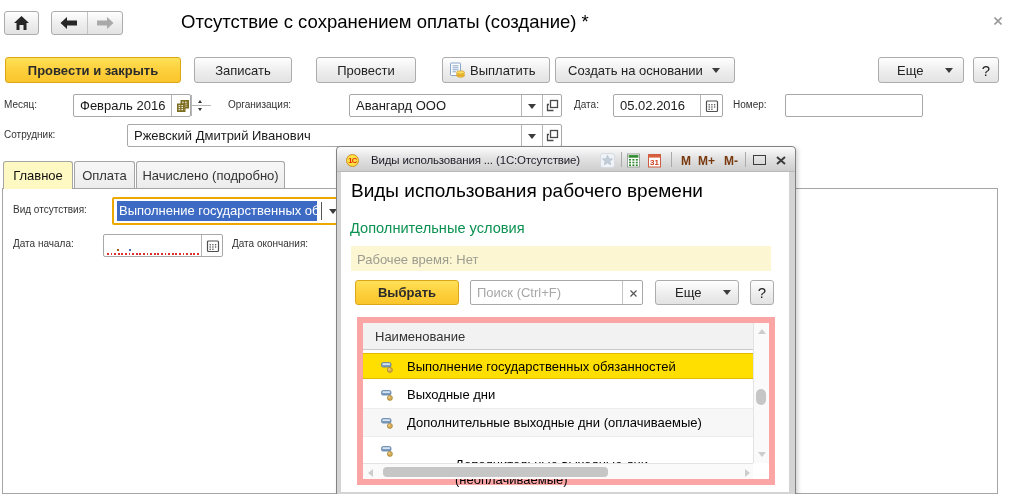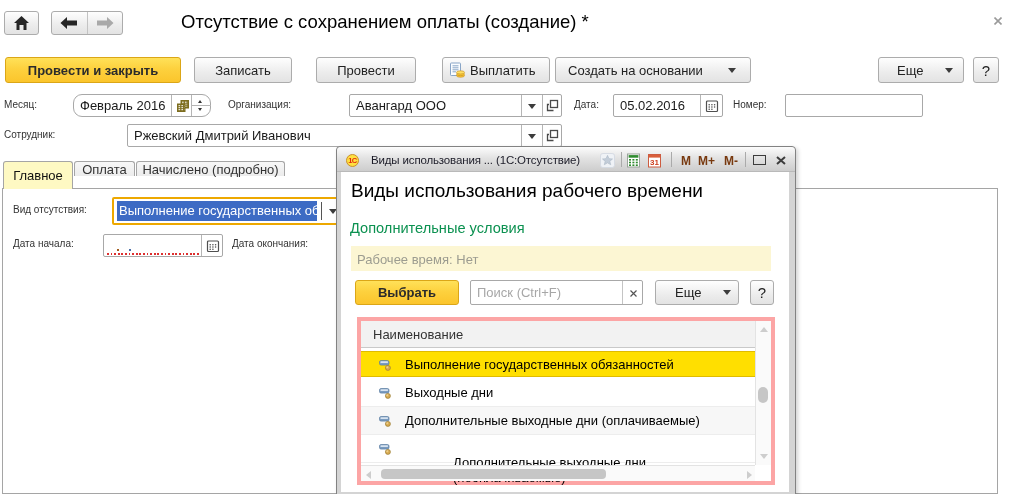--- a/index.html
+++ b/index.html
@@ -7,21 +7,21 @@
 .lbl { position:absolute; font-size:10px; color:#333; white-space:nowrap; }
 .btn { position:absolute; height:26px; border:1px solid #acacac; border-radius:3px;
   background:linear-gradient(#fefefe,#ececec 60%,#e3e3e3); font-size:13px; color:#222;
   display:flex; align-items:center; justify-content:center; white-space:nowrap; }
 .ybtn { background:linear-gradient(#ffe159,#fdd13e 45%,#fbc52c); border-color:#dba617; font-weight:bold; color:#2b2b2b; }
 .fld { position:absolute; height:23px; border:1px solid #a8a8a8; border-radius:2px; background:#fff;
   font-size:13px; color:#1a1a1a; }
 .ftxt { position:absolute; left:6px; top:3px; font-size:13px; color:#1a1a1a; white-space:nowrap; }
 .darr { width:0; height:0; border-left:4.5px solid transparent; border-right:4.5px solid transparent; border-top:5px solid #3c3c3c; }
 .sep { position:absolute; top:0; bottom:0; width:1px; background:#b5b5b5; }
-.tab { position:absolute; top:161px; height:15px; border:1px solid #a5a5a5; border-bottom:none;
+.tab { position:absolute; top:161px; height:27px; border:1px solid #a5a5a5; border-bottom:none;
   border-radius:3px 3px 0 0; font-size:13px; color:#333; display:flex; align-items:center; justify-content:center;
   background:linear-gradient(#f7f7f7,#ececec); }
 .tab.active { background:#fef9c3; height:28px; z-index:2; color:#111; }
 .scroll-thumb { position:absolute; background:#c6c6c6; border-radius:4px; }
 </style></head><body>
 
 <div class="btn" style="left:4px;top:11px;width:35px;height:24px;">
   <svg width="17" height="16" viewBox="0 0 17 16">
       <path d="M8.5 1 L16 8 H13.5 V15 H10.5 V10 H6.5 V15 H3.5 V8 H1 Z" fill="#262626"></path>
     </svg>
@@ -48,26 +48,26 @@
 <div class="btn" style="left:316px;top:57px;width:100px;">Провести</div>
 <div class="btn" style="left:442px;top:57px;width:108px;justify-content:flex-start;padding-left:6px;">
   <svg width="17" height="16" viewBox="0 0 17 16" style="margin-right:4px;">
     <rect x="1.5" y="1" width="10" height="12.5" rx="0.8" fill="#fbfdff" stroke="#89a5c7" stroke-width="1"></rect>
     <path d="M3.5 3.8 H9.5 M3.5 5.8 H9.5 M3.5 7.8 H9.5 M3.5 9.8 H7" stroke="#89a5c7" stroke-width="1"></path>
     <ellipse cx="11.5" cy="13.6" rx="4" ry="1.6" fill="#fcca2f" stroke="#c8922a" stroke-width=".7"></ellipse>
     <ellipse cx="11.5" cy="12" rx="4" ry="1.6" fill="#fcca2f" stroke="#c8922a" stroke-width=".7"></ellipse>
     <ellipse cx="11.5" cy="10.4" rx="4" ry="1.6" fill="#ffe062" stroke="#c8922a" stroke-width=".7"></ellipse>
   </svg>
   Выплатить</div>
-<div class="btn" style="left:555px;top:57px;width:196px;justify-content:flex-start;padding:0 14px 0 12px;">Создать на основании<span class="darr" style="margin-left:auto;"></span></div>
+<div class="btn" style="left:555px;top:57px;width:180px;justify-content:flex-start;padding:0 14px 0 12px;">Создать на основании<span class="darr" style="margin-left:auto;"></span></div>
 <div class="btn" style="left:878px;top:57px;width:86px;justify-content:flex-start;padding-left:18px;">Еще<span class="darr" style="margin-left:22px;"></span></div>
 <div class="btn" style="left:973px;top:57px;width:26px;font-size:15px;">?</div>
 
 <div class="lbl" style="left:4px;top:99px;">Месяц:</div>
-<div class="fld" style="left:73px;top:94px;width:138px;border-radius:9px;">
+<div class="fld" style="left:73px;top:94px;width:118px;">
   <div class="ftxt">Февраль 2016</div>
   <div class="sep" style="left:97px;"></div>
   <svg class="abs" style="left:102px;top:4px;" width="14" height="14" viewBox="0 0 14 14">
     <rect x="4.5" y="1" width="8.5" height="8.5" fill="#7d6d1e"></rect>
     <path d="M6 3.2 H12 M6 5.2 H12 M6 7.2 H12" stroke="#fff" stroke-width="1" stroke-dasharray="1.7 1.2"></path>
     <rect x="1" y="4.5" width="8.5" height="8.5" fill="#7d6d1e"></rect>
     <path d="M2.5 6.7 H8.5 M2.5 8.7 H8.5 M2.5 10.7 H8.5" stroke="#fff" stroke-width="1" stroke-dasharray="1.7 1.2"></path>
   </svg>
   <div class="sep" style="left:117px;"></div>
   <div class="abs" style="left:118px;top:0;width:19px;height:100%;">
@@ -207,21 +207,21 @@
     <div class="fld" style="left:129px;top:108px;width:173px;height:25px;">
       <div class="ftxt" style="color:#a7a7a7;top:4px;">Поиск (Ctrl+F)</div>
       <div class="sep" style="left:151px;background:#c4c4c4;"></div>
       <svg class="abs" style="left:159px;top:9px;" width="7" height="7" viewBox="0 0 7 7">
           <path d="M0.5 0.5 L6.5 6.5 M6.5 0.5 L0.5 6.5" stroke="#555" stroke-width="1.2"></path>
         </svg>
     </div>
     <div class="btn" style="left:314px;top:108px;width:84px;height:25px;justify-content:flex-start;padding-left:19px;">Еще<span class="darr" style="margin-left:22px;"></span></div>
     <div class="btn" style="left:409px;top:108px;width:24px;height:25px;font-size:15px;">?</div>
 
-    <div class="abs" style="left:16px;top:145px;width:418px;height:168px;border:4px solid #fca5a5;background:#fff;">
+    <div class="abs" style="left:16px;top:145px;width:418px;height:168px;border:6px solid #fca5a5;background:#fff;">
       <div class="abs" style="left:0;top:0;right:16px;height:27px;background:#f2f2f2;border-bottom:1px solid #c9c9c9;">
         <div class="abs" style="left:12px;top:6px;font-size:13px;color:#333;">Наименование</div>
       </div>
 
       <div class="abs" style="left:0;top:30px;right:16px;height:26px;background:#ffdf00;border-top:1px solid #e0bb00;border-bottom:1px solid #e0bb00;">
         <svg class="abs" style="left:18px;top:8px;" width="12" height="11" viewBox="0 0 12 11">
           <rect x="0.5" y="0.5" width="9.5" height="4.6" rx="1.6" fill="#7b9cc0" stroke="#587ba0" stroke-width=".7"></rect>
           <rect x="1.3" y="1.2" width="7.9" height="1.8" rx="0.9" fill="#e8f0f8" opacity=".85"></rect>
           <circle cx="8.9" cy="7.9" r="2.5" fill="#d9ab52" stroke="#9a7d35" stroke-width=".7"></circle>
           <circle cx="8.3" cy="7.3" r="1" fill="#eccf8e"></circle>

